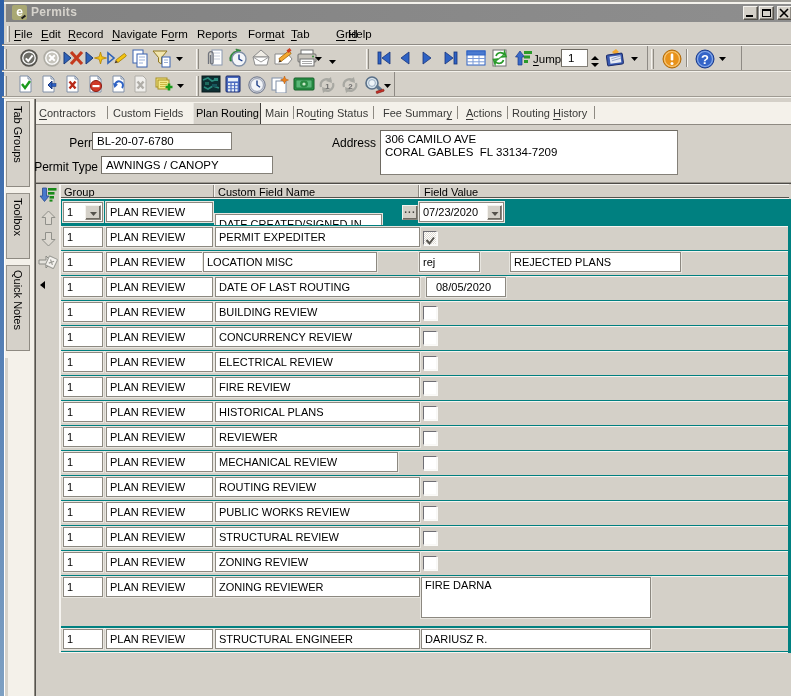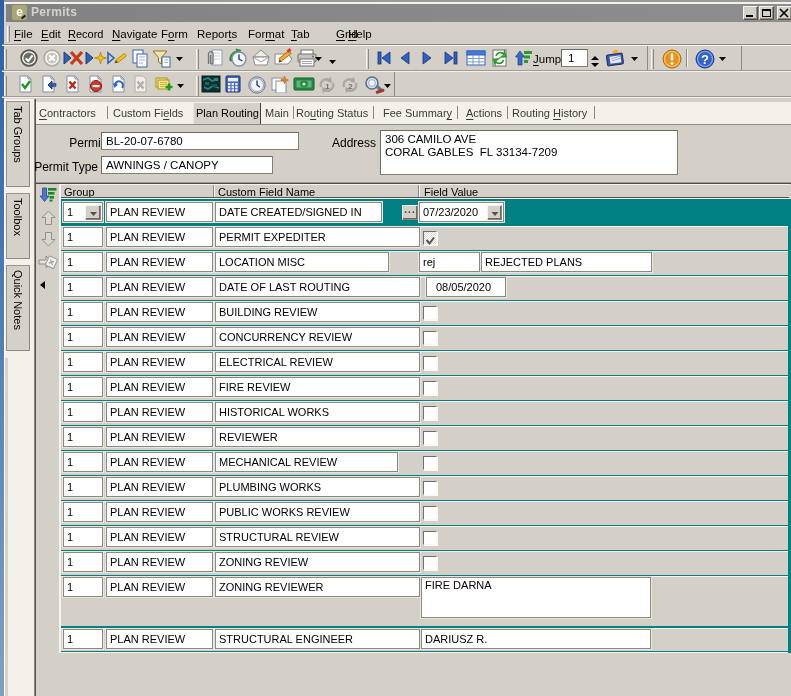--- a/index.html
+++ b/index.html
@@ -319,21 +319,21 @@
 <div class="a" style="left:383px;top:107px;font-size:11px;color:#3a3a38">Fee Summar<u>y</u></div>
 <div class="a" style="left:466px;top:107px;font-size:11px;color:#3a3a38"><u>A</u>ctions</div>
 <div class="a" style="left:512px;top:107px;font-size:11px;color:#3a3a38">Routing <u>H</u>istory</div>
 <div class="a" style="left:107px;top:106px;width:1px;height:13px;background:#8e8a82"></div>
 <div class="a" style="left:293px;top:106px;width:1px;height:13px;background:#8e8a82"></div>
 <div class="a" style="left:373px;top:106px;width:1px;height:13px;background:#8e8a82"></div>
 <div class="a" style="left:457px;top:106px;width:1px;height:13px;background:#8e8a82"></div>
 <div class="a" style="left:507px;top:106px;width:1px;height:13px;background:#8e8a82"></div>
 <div class="a" style="left:594px;top:106px;width:1px;height:13px;background:#8e8a82"></div>
 <div class="lbl" style="left:16px;top:136px;width:98px;text-align:right">Permit #</div>
-<div class="tb" style="left:101px;top:132px;width:198px;height:18px">BL-20-07-6780</div>
+<div class="tb" style="left:92px;top:132px;width:140px;height:18px">BL-20-07-6780</div>
 <div class="lbl" style="left:0px;top:160px;width:98px;text-align:right">Permit Type</div>
 <div class="tb" style="left:101px;top:156px;width:172px;height:18px">AWNINGS / CANOPY</div>
 <div class="lbl" style="left:240px;top:136px;width:136px;text-align:right">Address</div>
 <div class="tb" style="left:380px;top:130px;width:298px;height:45px">306 CAMILO AVE<br>CORAL GABLES&nbsp; FL 33134-7209</div>
 <div class="a" style="left:36px;top:182px;width:755px;height:1px;background:#9e9a92"></div>
 <div class="a" style="left:36px;top:183px;width:755px;height:1px;background:#4e4c48"></div>
 <div class="g11" style="left:64px;top:186px">Group</div>
 <div class="g11" style="left:218px;top:186px">Custom Field Name</div>
 <div class="g11" style="left:424px;top:186px">Field Value</div>
 <div class="a" style="left:213px;top:184px;width:1px;height:15px;background:#8e8a82"></div>
@@ -363,41 +363,41 @@
       <polygon points="5,0 5,8 0,4" fill="#000"></polygon>
     </svg></div>
 <div class="a" style="left:59px;top:184px;width:2px;height:469px;background:#f6f4f0"></div>
 <div class="teal" style="left:61px;top:199px;width:728px;height:27px"></div>
 <div class="a" style="left:61px;top:226px;width:728px;height:1px;background:#f6f4f0"></div>
 <div class="cell" style="left:63px;top:202px;width:40px">1</div>
 <div class="ddbtn" style="left:85px;top:205px;width:16px;height:15px"><svg width="16" height="15" viewBox="0 0 16 15" style="">
       <polygon points="4,6 11,6 7.5,10" fill="#55524c"></polygon>
     </svg></div>
 <div class="cell" style="left:106px;top:202px;width:107px">PLAN REVIEW</div>
-<div class="cell" style="left:215px;top:202px;width:167px">DATE CREATED/SIGNED IN</div>
+<div class="cell" style="left:215px;top:214px;width:167px">DATE CREATED/SIGNED IN</div>
 <div class="ddbtn" style="left:402px;top:205px;width:16px;height:15px;font-size:10px;font-weight:bold;color:#44423e;text-align:center;line-height:8px;letter-spacing:1px">...</div>
 <div class="cell" style="left:419px;top:202px;width:85px">07/23/2020</div>
 <div class="ddbtn" style="left:487px;top:205px;width:15px;height:15px"><svg width="15" height="15" viewBox="0 0 15 15" style="">
       <polygon points="3.5,6 10.5,6 7,10" fill="#55524c"></polygon>
     </svg></div>
 <div class="teal" style="left:61px;top:225px;width:728px;height:1px"></div>
 <div class="a" style="left:61px;top:226px;width:728px;height:1px;background:#f6f4f0"></div>
 <div class="cell" style="left:63px;top:227px;width:40px">1</div>
 <div class="cell" style="left:106px;top:227px;width:107px">PLAN REVIEW</div>
 <div class="cell" style="left:215px;top:227px;width:205px">PERMIT EXPEDITER</div>
 <div class="cb" style="left:423px;top:231px;background:repeating-conic-gradient(#fff 0% 25%, #dcd8d0 0% 50%) 0 0/2px 2px"><svg width="12" height="12" viewBox="0 0 12 12" style="">
       <path d="M2.5 6l3 3.5 4.5-6" fill="none" stroke="#55534e" stroke-width="2"></path>
     </svg></div>
 <div class="teal" style="left:61px;top:250px;width:728px;height:1px"></div>
 <div class="a" style="left:61px;top:251px;width:728px;height:1px;background:#f6f4f0"></div>
 <div class="cell" style="left:63px;top:252px;width:40px">1</div>
 <div class="cell" style="left:106px;top:252px;width:107px">PLAN REVIEW</div>
-<div class="cell" style="left:215px;top:252px;width:174px">LOCATION MISC</div>
+<div class="cell" style="left:203px;top:252px;width:174px">LOCATION MISC</div>
 <div class="cell" style="left:419px;top:252px;width:61px">rej</div>
-<div class="cell" style="left:481px;top:252px;width:171px">REJECTED PLANS</div>
+<div class="cell" style="left:510px;top:252px;width:171px">REJECTED PLANS</div>
 <div class="teal" style="left:61px;top:275px;width:728px;height:1px"></div>
 <div class="a" style="left:61px;top:276px;width:728px;height:1px;background:#f6f4f0"></div>
 <div class="cell" style="left:63px;top:277px;width:40px">1</div>
 <div class="cell" style="left:106px;top:277px;width:107px">PLAN REVIEW</div>
 <div class="cell" style="left:215px;top:277px;width:205px">DATE OF LAST ROUTING</div>
 <div class="cell" style="left:426px;top:277px;width:80px;padding-left:9px">08/05/2020</div>
 <div class="teal" style="left:61px;top:300px;width:728px;height:1px"></div>
 <div class="a" style="left:61px;top:301px;width:728px;height:1px;background:#f6f4f0"></div>
 <div class="cell" style="left:63px;top:302px;width:40px">1</div>
 <div class="cell" style="left:106px;top:302px;width:107px">PLAN REVIEW</div>
@@ -418,39 +418,39 @@
 <div class="teal" style="left:61px;top:375px;width:728px;height:1px"></div>
 <div class="a" style="left:61px;top:376px;width:728px;height:1px;background:#f6f4f0"></div>
 <div class="cell" style="left:63px;top:377px;width:40px">1</div>
 <div class="cell" style="left:106px;top:377px;width:107px">PLAN REVIEW</div>
 <div class="cell" style="left:215px;top:377px;width:205px">FIRE REVIEW</div>
 <div class="cb" style="left:423px;top:381px"></div>
 <div class="teal" style="left:61px;top:400px;width:728px;height:1px"></div>
 <div class="a" style="left:61px;top:401px;width:728px;height:1px;background:#f6f4f0"></div>
 <div class="cell" style="left:63px;top:402px;width:40px">1</div>
 <div class="cell" style="left:106px;top:402px;width:107px">PLAN REVIEW</div>
-<div class="cell" style="left:215px;top:402px;width:205px">HISTORICAL WORKS</div>
+<div class="cell" style="left:215px;top:402px;width:205px">HISTORICAL PLANS</div>
 <div class="cb" style="left:423px;top:406px"></div>
 <div class="teal" style="left:61px;top:425px;width:728px;height:1px"></div>
 <div class="a" style="left:61px;top:426px;width:728px;height:1px;background:#f6f4f0"></div>
 <div class="cell" style="left:63px;top:427px;width:40px">1</div>
 <div class="cell" style="left:106px;top:427px;width:107px">PLAN REVIEW</div>
 <div class="cell" style="left:215px;top:427px;width:205px">REVIEWER</div>
 <div class="cb" style="left:423px;top:431px"></div>
 <div class="teal" style="left:61px;top:450px;width:728px;height:1px"></div>
 <div class="a" style="left:61px;top:451px;width:728px;height:1px;background:#f6f4f0"></div>
 <div class="cell" style="left:63px;top:452px;width:40px">1</div>
 <div class="cell" style="left:106px;top:452px;width:107px">PLAN REVIEW</div>
 <div class="cell" style="left:215px;top:452px;width:183px">MECHANICAL REVIEW</div>
 <div class="cb" style="left:423px;top:456px"></div>
 <div class="teal" style="left:61px;top:475px;width:728px;height:1px"></div>
 <div class="a" style="left:61px;top:476px;width:728px;height:1px;background:#f6f4f0"></div>
 <div class="cell" style="left:63px;top:477px;width:40px">1</div>
 <div class="cell" style="left:106px;top:477px;width:107px">PLAN REVIEW</div>
-<div class="cell" style="left:215px;top:477px;width:205px">PLUMBING WORKS</div>
+<div class="cell" style="left:215px;top:477px;width:205px">ROUTING REVIEW</div>
 <div class="cb" style="left:423px;top:481px"></div>
 <div class="teal" style="left:61px;top:500px;width:728px;height:1px"></div>
 <div class="a" style="left:61px;top:501px;width:728px;height:1px;background:#f6f4f0"></div>
 <div class="cell" style="left:63px;top:502px;width:40px">1</div>
 <div class="cell" style="left:106px;top:502px;width:107px">PLAN REVIEW</div>
 <div class="cell" style="left:215px;top:502px;width:205px">PUBLIC WORKS REVIEW</div>
 <div class="cb" style="left:423px;top:506px"></div>
 <div class="teal" style="left:61px;top:525px;width:728px;height:1px"></div>
 <div class="a" style="left:61px;top:526px;width:728px;height:1px;background:#f6f4f0"></div>
 <div class="cell" style="left:63px;top:527px;width:40px">1</div>

